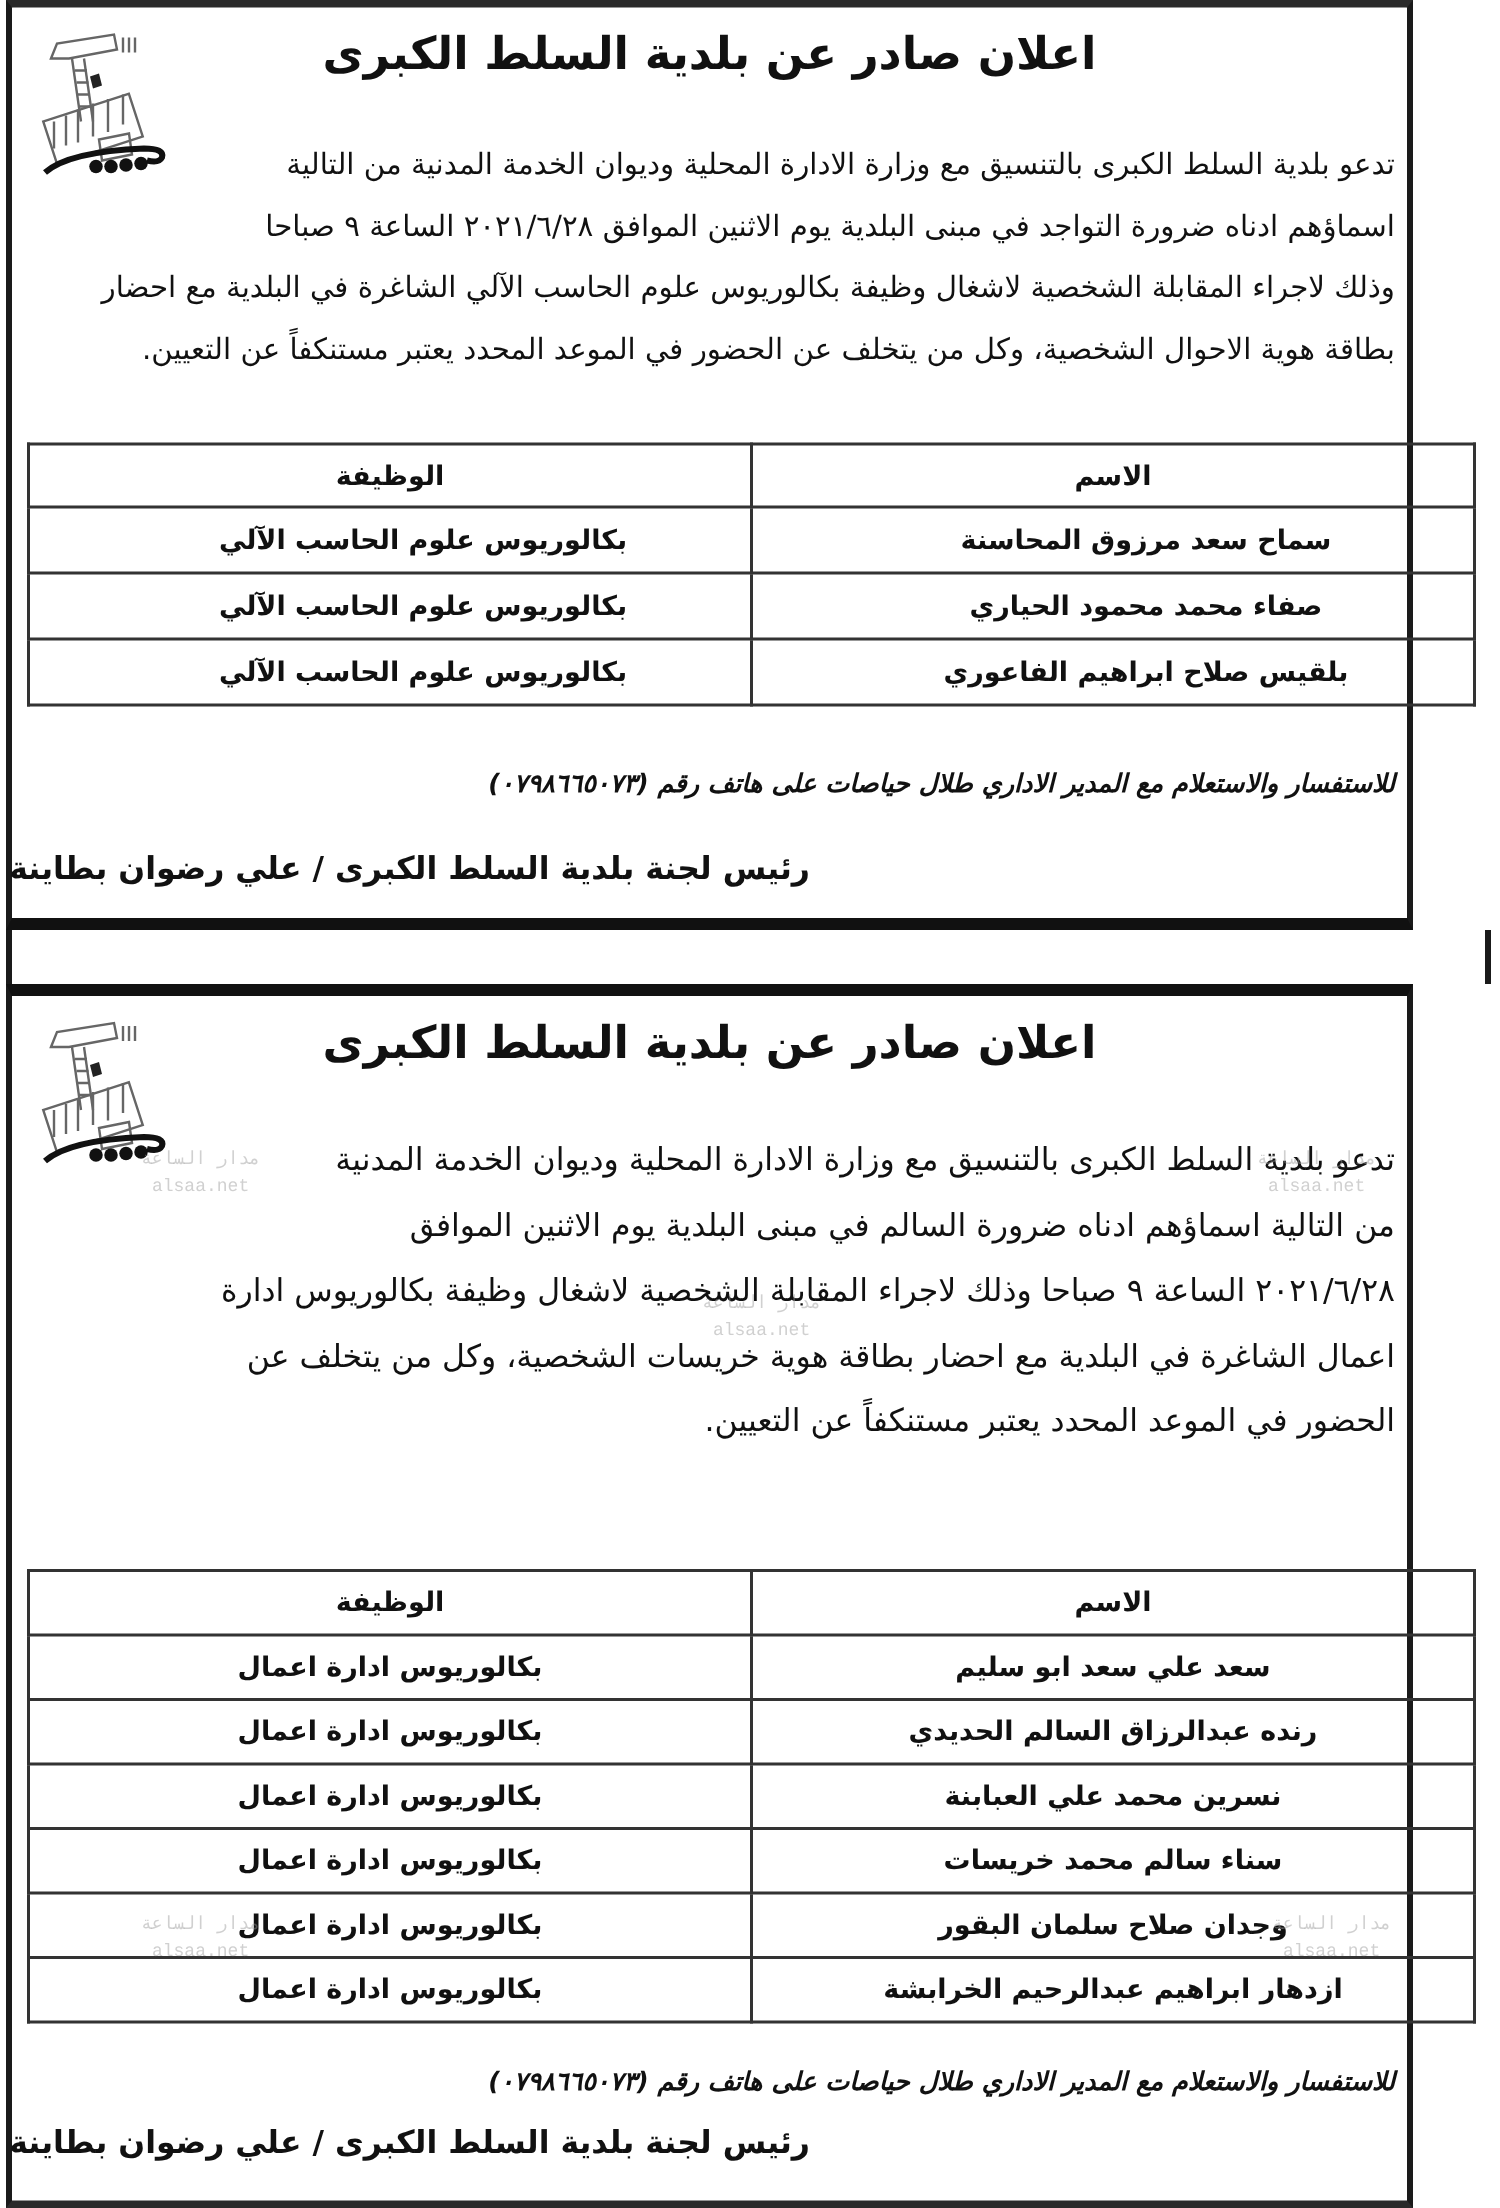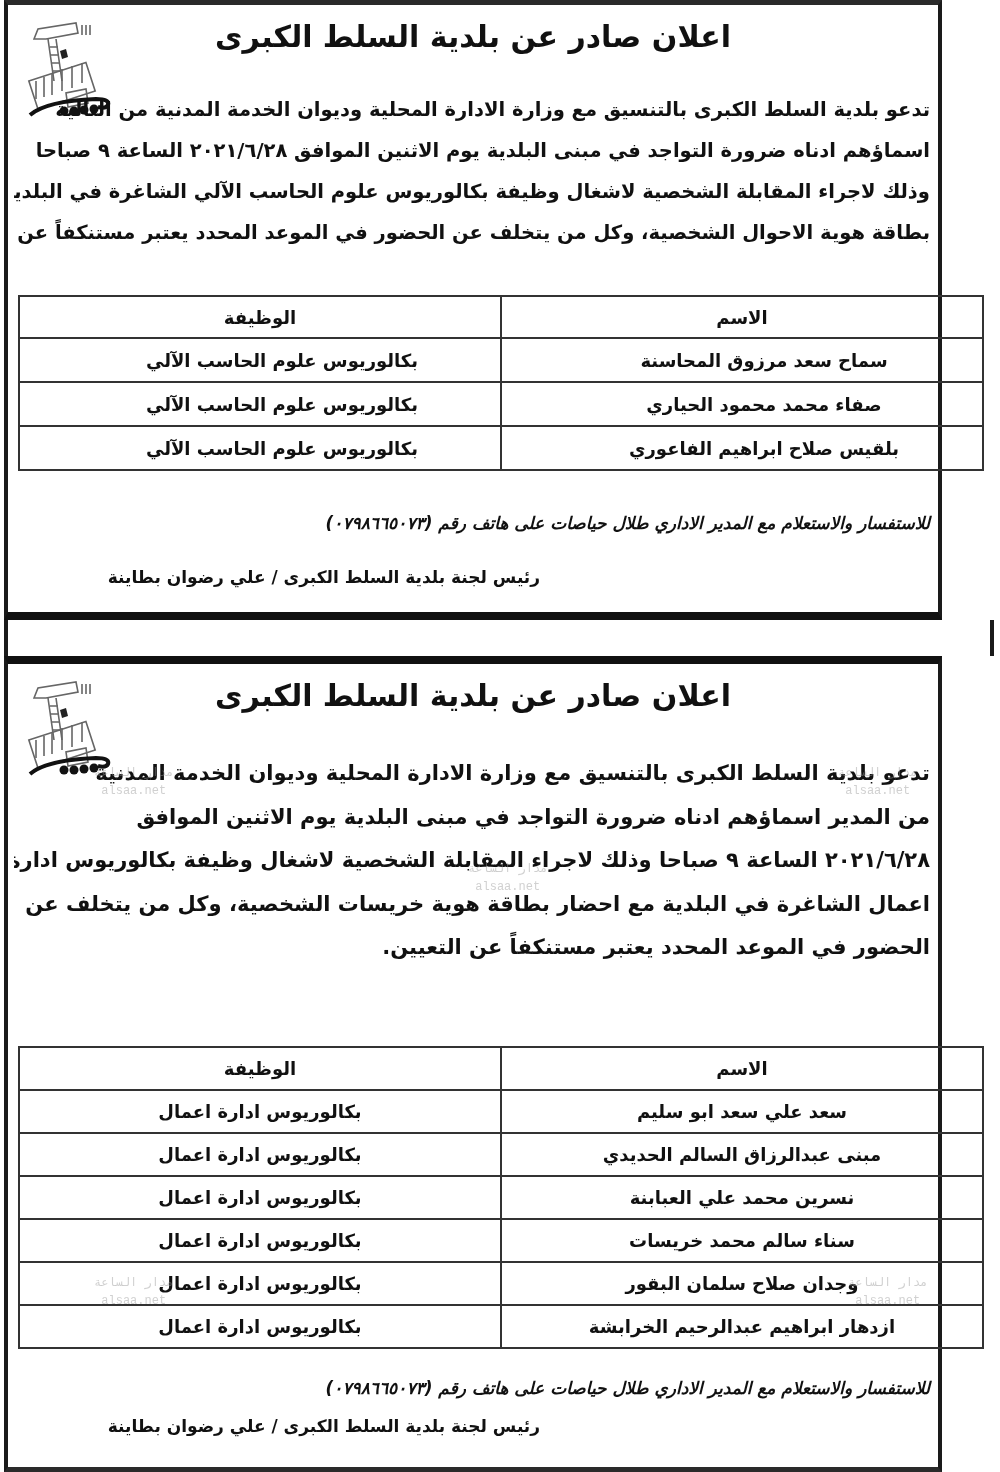--- a/index.html
+++ b/index.html
@@ -17,21 +17,21 @@
          border-left: 4px solid #1a1a1a; border-right: 4px solid #1a1a1a; box-sizing: border-box; }
   .n2 { top: 656px; height: 816px; border-top: 8px solid #111; border-bottom: 5px solid #2a2a2a; }
 
   .title {
     position: absolute; left: 0; right: 0; text-align: center; direction: rtl;
     font-weight: bold; font-size: 30px; letter-spacing: 0.5px;
   }
   .logo { position: absolute; left: 8px; width: 110px; height: 110px; }
   .para {
     position: absolute; left: 6px; right: 8px; direction: rtl; text-align: right;
-    font-weight: bold; font-size: 19.5px; white-space: nowrap; overflow: hidden;
+    font-weight: normal; font-size: 19.5px; white-space: nowrap; overflow: hidden;
   }
   .para .line { display: block; height: 41px; line-height: 41px; }
   .n2 .para { font-size: 21px; }
   .n2 .para .line { height: 43.5px; line-height: 43.5px; }
 
   table.names {
     position: absolute; left: 10px; width: 966px; border-collapse: collapse; direction: rtl;
     font-weight: bold; font-size: 18px;
   }
   table.names td, table.names th {
@@ -41,21 +41,21 @@
   .n1 table.names td { height: 42px; padding-left: 44px; }
   .n2 table.names th { height: 41px; }
   .n2 table.names td { height: 41px; }
 
   .contact {
     position: absolute; left: 6px; right: 8px; direction: rtl; text-align: right;
     font-weight: bold; font-size: 17px; white-space: nowrap; font-style: italic;
   }
   .sign {
     position: absolute; right: 398px; direction: rtl; text-align: right;
-    font-weight: bold; font-size: 17px; white-space: nowrap;
+    font-weight: bold; font-size: 21px; white-space: nowrap;
   }
   .watermark {
     position: absolute; color: rgba(150,150,150,0.45); font-family: Liberation Mono, monospace;
     font-size: 12px; text-align: center; line-height: 18px; pointer-events: none;
   }
 </style>
 </head>
 <body>
 
 <div class="notice n1">
@@ -135,38 +135,38 @@
         <circle cx="58" cy="100" r="4.5" fill="#111"></circle>
       <circle cx="68" cy="99" r="4.5" fill="#111"></circle>
         <circle cx="78" cy="98" r="4.5" fill="#111"></circle>
     </svg>
   </div>
 
   <div class="title" style="top:14px;">اعلان صادر عن بلدية السلط الكبرى</div>
 
   <div class="para" style="top:88px;">
     <span class="line">تدعو بلدية السلط الكبرى بالتنسيق مع وزارة الادارة المحلية وديوان الخدمة المدنية</span>
-    <span class="line">من المدير اسماؤهم ادناه ضرورة التواجد في مبنى البلدية يوم الاثنين الموافق</span>
+    <span class="line">من التالية اسماؤهم ادناه ضرورة السالم في مبنى البلدية يوم الاثنين الموافق</span>
     <span class="line">٢٠٢١/٦/٢٨ الساعة ٩ صباحا وذلك لاجراء المقابلة الشخصية لاشغال وظيفة بكالوريوس ادارة</span>
     <span class="line">اعمال الشاغرة في البلدية مع احضار بطاقة هوية خريسات الشخصية، وكل من يتخلف عن</span>
     <span class="line">الحضور في الموعد المحدد يعتبر مستنكفاً عن التعيين.</span>
   </div>
 
   <table class="names" style="top:382px;">
     <tbody>
         <tr>
       <th>الاسم</th>
       <th>الوظيفة</th>
     </tr>
     <tr>
       <td>سعد علي سعد ابو سليم</td>
       <td>بكالوريوس ادارة اعمال</td>
     </tr>
     <tr>
-      <td>مبنى عبدالرزاق السالم الحديدي</td>
+      <td>رنده عبدالرزاق السالم الحديدي</td>
       <td>بكالوريوس ادارة اعمال</td>
     </tr>
     <tr>
       <td>نسرين محمد علي العبابنة</td>
       <td>بكالوريوس ادارة اعمال</td>
     </tr>
     <tr>
       <td>سناء سالم محمد خريسات</td>
       <td>بكالوريوس ادارة اعمال</td>
     </tr>

